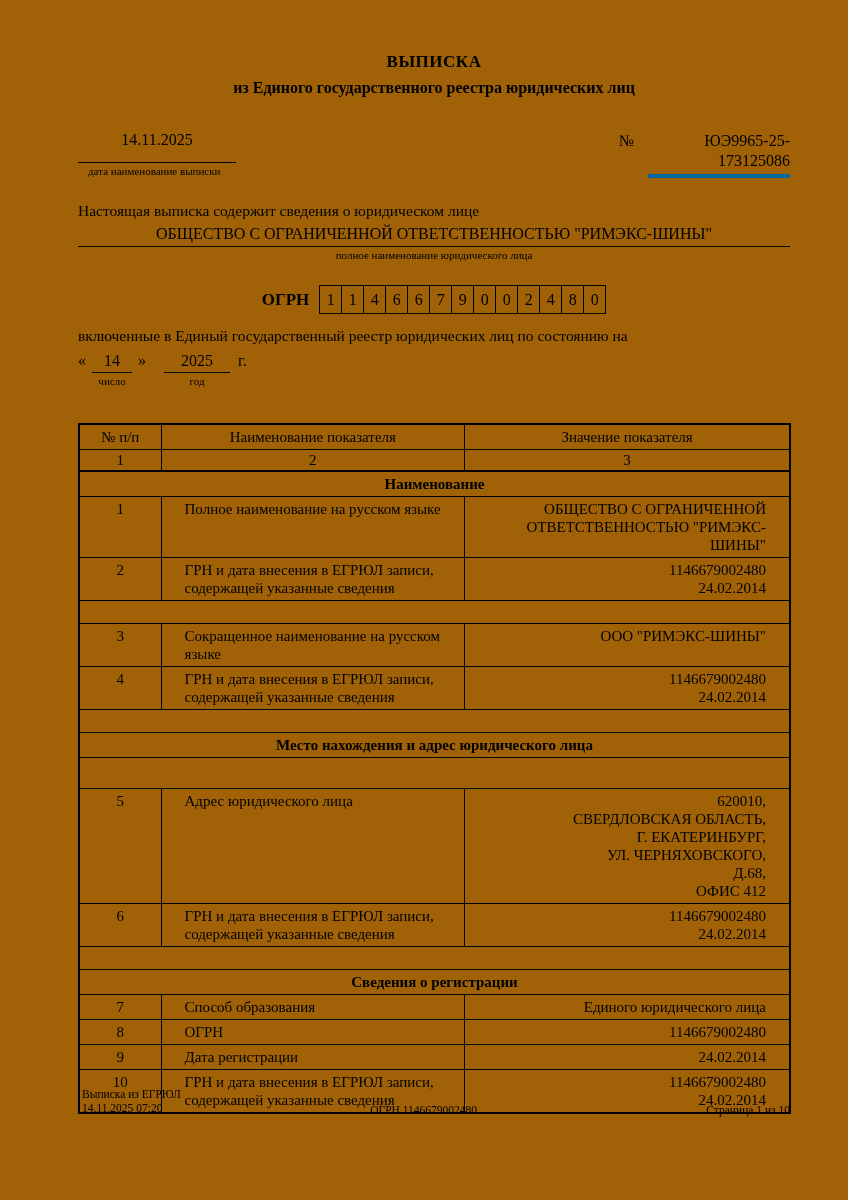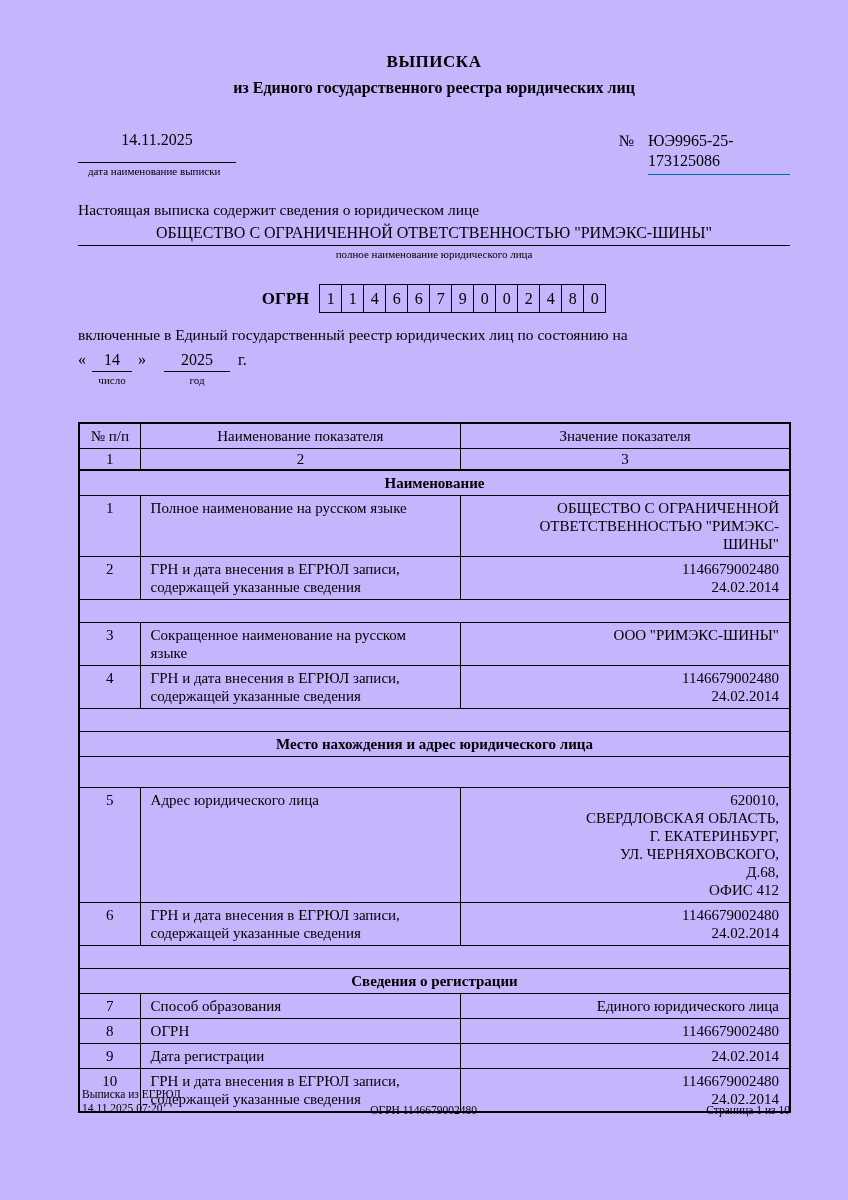--- a/index.html
+++ b/index.html
@@ -1,21 +1,21 @@
 <!DOCTYPE html>
 <html><head>
 <meta charset="utf-8">
 <style>
   html, body { margin: 0; padding: 0; background: #e8e8e8; }
   .page {
     position: relative;
     width: 848px;
     height: 1200px;
     margin: 0 auto;
-    background: #c4b5fd;
+    background: #a16207;
     color: #000;
     font-family: "Liberation Serif", "DejaVu Serif", serif;
     font-size: 15px;
     overflow: hidden;
   }
   .content { padding: 0 58px 0 78px; }
 
   
   .title {
     margin-top: 52px;
@@ -46,25 +46,25 @@
     width: 158px;
   }
   .date-caption {
     font-size: 11px;
     padding: 2px 0 0 10px;
   }
   .doc-num-block { display: flex; gap: 14px; align-items: flex-start; }
   .num-sign { font-size: 16px; padding-top: 1px; }
   .num-value {
     width: 142px;
-    text-align: left;
+    text-align: right;
     font-size: 16px;
     line-height: 1.25;
     white-space: pre-line;
-    border-bottom: 1px solid #0369a1;
+    border-bottom: 4px solid #0369a1;
     padding-bottom: 3px;
   }
 
   .intro-line { margin-top: 24px; font-size: 15.5px; }
   .company-line {
     margin-top: 5px;
     text-align: center;
     font-size: 16px;
     border-bottom: 1px solid #000;
     padding-bottom: 3px;
@@ -120,21 +120,21 @@
   table.details {
     margin-top: 36px;
     width: 713px;
     border-collapse: collapse;
     font-size: 15px;
   }
   table.details td {
     border: 1px solid #000;
     vertical-align: top;
     line-height: 1.2;
-    padding: 3px 10px;
+    padding: 3px 23px;
   }
   table.details { border: 2px solid #000; }
   td.c-num { width: 42px; text-align: center; }
   td.c-name { width: 320px; text-align: left; white-space: pre-line; }
   td.c-value { width: 322px; text-align: right; white-space: pre-line; }
   tr.head td { text-align: center; vertical-align: middle; padding: 3px 4px; }
   tr.colnums td { text-align: center; padding: 1px 4px; }
   tr.colnums td { border-bottom: 2px solid #000; }
   td.section-cell {
     text-align: center;

